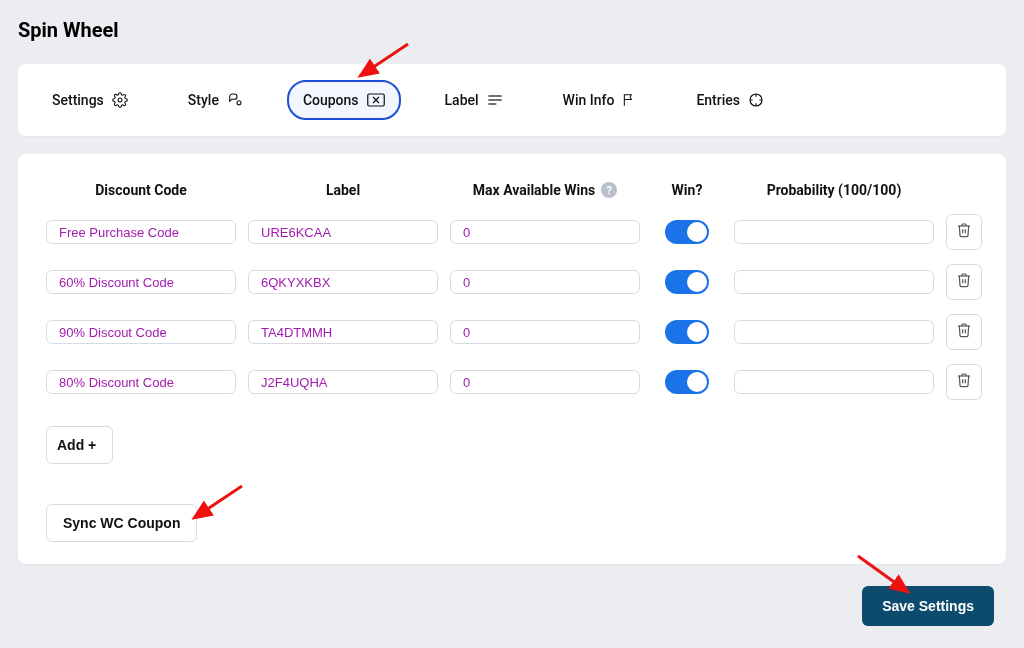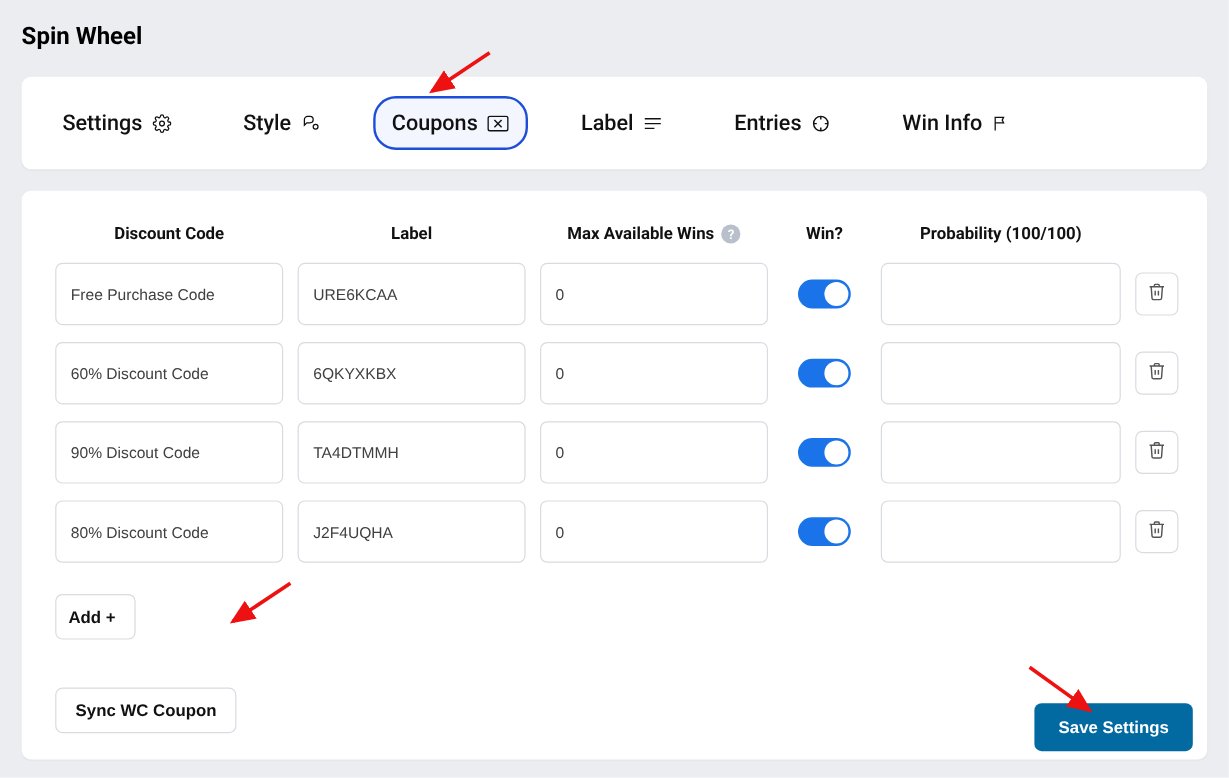--- a/index.html
+++ b/index.html
@@ -27,21 +27,21 @@
       display: flex;
       gap: 28px;
       align-items: center;
       margin-bottom: 18px;
       box-shadow: 0 1px 1px rgba(0,0,0,0.03);
     }
     .tab {
       display: inline-flex;
       align-items: center;
       gap: 8px;
-      font-size: 18px;
+      font-size: 14px;
       color: #111;
       font-weight: 500;
       padding: 10px 14px;
       border-radius: 6px;
       cursor: pointer;
       border: 2px solid transparent;
     }
     .tab.active {
       border-color: #1d4ed8;
       background: #f3f6ff;
@@ -78,26 +78,26 @@
     .rows > .row-wrap {
       display: grid;
       grid-template-columns: 190px 190px 190px 70px 200px 36px;
       column-gap: 12px;
       align-items: center;
       margin-bottom: 14px;
     }
 
     .cell-input {
       width: 100%;
-      height: 52px;
+      height: 24px;
       border: 1px solid #d8dbe0;
       border-radius: 6px;
       padding: 0 12px;
       font-size: 13px;
-      color: #404040;
+      color: #a21caf;
       background: #fff;
     }
     .cell-input::placeholder { color: #9aa2af; }
 
     .toggle {
       width: 44px;
       height: 24px;
       background: #1a73e8;
       border-radius: 999px;
       position: relative;
@@ -139,21 +139,21 @@
       padding: 10px 16px;
       cursor:pointer;
     }
     .add-btn { margin-top: 12px; padding-left: 10px; }
     .sync-btn { margin-top: 40px; }
 
     .save-btn {
       position: absolute;
       right: 30px;
       bottom: 22px;
-      background: #0369a1;
+      background: #0c4a6e;
       color: #fff;
       border: none;
       border-radius: 6px;
       padding: 12px 20px;
       font-size: 14px;
       font-weight: 600;
       cursor:pointer;
     }
 
     .help-circle {
@@ -207,33 +207,33 @@
       <span>Label</span>
       <span class="icon-slot">
         <svg width="16" height="12" viewBox="0 0 24 18" fill="none" stroke="#111" stroke-width="1.8">
             <line x1="2" y1="3" x2="22" y2="3"></line>
             <line x1="2" y1="9" x2="22" y2="9"></line>
             <line x1="2" y1="15" x2="14" y2="15"></line>
           </svg>
       </span>
     </div>
     <div class="tab">
+      <span>Win Info</span>
+      <span class="icon-slot">
+        <svg width="14" height="16" viewBox="0 0 24 24" fill="none" stroke="#111" stroke-width="1.8">
+            <path d="M4 22V3h12l-2 4 2 4H4"></path>
+          </svg>
+      </span>
+    </div>
+    <div class="tab">
       <span>Entries</span>
       <span class="icon-slot">
         <svg width="16" height="16" viewBox="0 0 24 24" fill="none" stroke="#111" stroke-width="1.8">
             <circle cx="12" cy="12" r="9"></circle>
             <path d="M12 3v4M12 17v4M3 12h4M17 12h4"></path>
-          </svg>
-      </span>
-    </div>
-    <div class="tab">
-      <span>Win Info</span>
-      <span class="icon-slot">
-        <svg width="14" height="16" viewBox="0 0 24 24" fill="none" stroke="#111" stroke-width="1.8">
-            <path d="M4 22V3h12l-2 4 2 4H4"></path>
           </svg>
       </span>
     </div>
   </div>
 
   <div class="panel">
     <div class="grid headers">
       <div class="hdr">Discount Code</div>
       <div class="hdr">Label</div>
       <div class="hdr">

